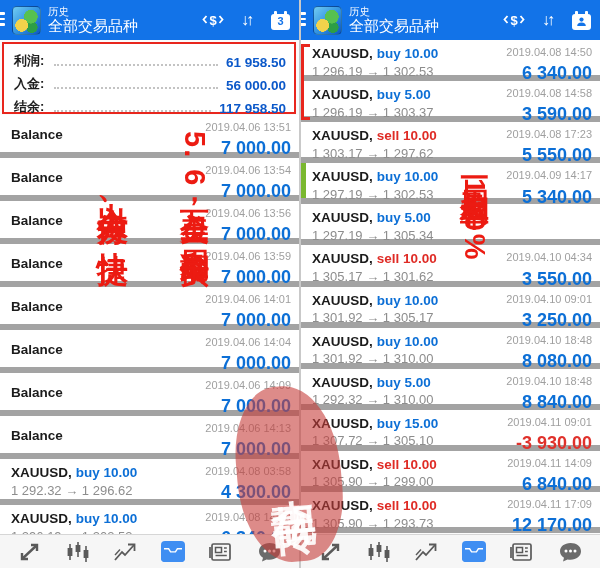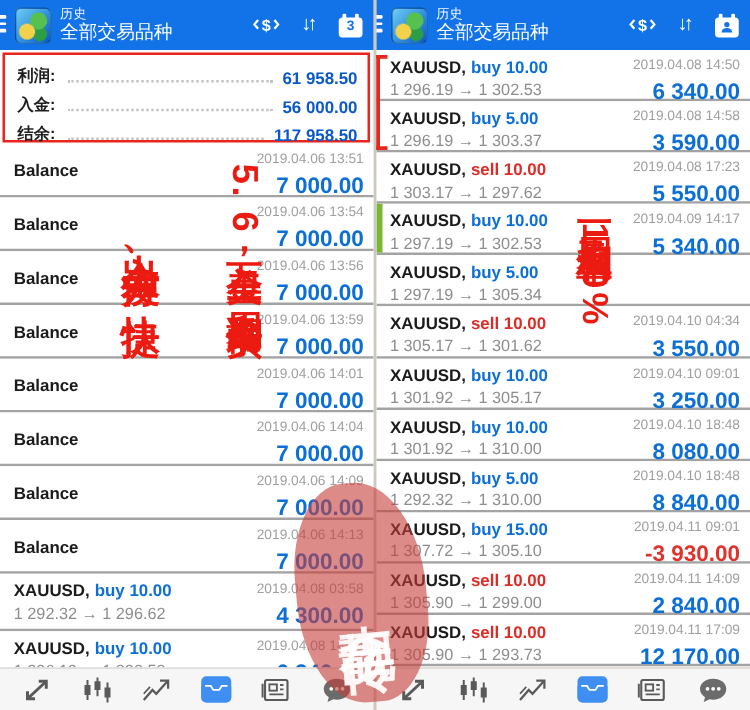--- a/index.html
+++ b/index.html
@@ -1,18 +1,18 @@
 <!DOCTYPE html>
 <html><head>
 <meta charset="utf-8">
 <style>
   html,body{margin:0;padding:0;background:#e9e9e9;}
   .canvas{position:relative;width:600px;height:568px;background:#fff;overflow:hidden;
           font-family:"Liberation Sans",sans-serif;-webkit-font-smoothing:antialiased;}
-  .panel{position:absolute;top:0;width:299px;height:568px;background:#fdba74;
+  .panel{position:absolute;top:0;width:299px;height:568px;background:#ef4444;
          display:flex;flex-direction:column;overflow:hidden;}
   #panelL{left:0;} #panelR{left:301px;}
   .divider{position:absolute;left:299px;top:0;width:2px;height:568px;background:#c9c9c9;z-index:4;}
 
   
   .appbar{height:40px;min-height:40px;background:#1273e8;display:flex;align-items:center;
           gap:7px;padding:0 9px 0 12px;position:relative;z-index:2;}
   .hamburger{position:absolute;left:-3px;top:12px;width:8px;display:flex;flex-direction:column;gap:3px;}
   .hamburger i{display:block;height:2.5px;background:#fff;border-radius:1px;}
   .app-icon{width:27px;height:27px;border-radius:5px;border:1px solid rgba(0,40,90,.45);
@@ -36,21 +36,21 @@
   
   .summary{margin:2px 3px 1px 2px;border:2px solid #e8261d;background:#fff;
            padding:8px 8px 6px 10px;display:flex;flex-direction:column;gap:5px;box-sizing:border-box;height:72px;}
   .srow{display:flex;align-items:flex-end;}
   .slabel{font-size:13px;font-weight:bold;color:#1e1e1e;white-space:nowrap;}
   .sleader{flex:1;border-bottom:2px dotted #c3c3c3;margin:0 8px 4px 10px;}
   .svalue{font-size:13.5px;font-weight:bold;color:#0b58c9;white-space:nowrap;}
 
   
   .rows{flex:1;overflow:hidden;background:#fbfbfb;}
-  .row{display:flex;justify-content:space-between;background:#fff;border-bottom:2px solid #a3a3a3;
+  .row{display:flex;justify-content:space-between;background:#fff;border-bottom:6px solid #a3a3a3;
        padding:5px 8px 3px 11px;box-sizing:border-box;position:relative;}
   .row.h-bal{height:43px;} .row.h-tr{height:46px;} .row.h-r{height:41.1px;}
   .row.highlight::before{content:"";position:absolute;left:0;top:0;bottom:0;width:5px;background:#7ab82f;}
   .c1{display:flex;flex-direction:column;line-height:1.3;}
   .row.bal .c1{justify-content:center;}
   .symline{font-size:13.5px;font-weight:bold;color:#1b1b1b;white-space:nowrap;}
   .side{margin-left:4px;}
   .side.buy{color:#0c6fd6;} .side.sell{color:#df2b25;}
   .prices{font-size:13px;color:#8d8d8d;margin-top:1px;white-space:nowrap;}
   .c2{display:flex;flex-direction:column;align-items:flex-end;line-height:1.3;}
@@ -431,21 +431,21 @@
        </div>
           </div>
           <div class="row h-r">
             <div class="c1">
          <div class="symline">
            <span>XAUUSD,</span><span class="side sell">sell 10.00</span></div>
               <div class="prices">1 305.90 → 1 299.00</div>
             </div>
        <div class="c2">
          <div class="date">2019.04.11 14:09</div>
-         <div class="amt">2 840.00</div>
+         <div class="amt">6 840.00</div>
        </div>
           </div>
           <div class="row h-r">
             <div class="c1">
          <div class="symline">
            <span>XAUUSD,</span><span class="side sell">sell 10.00</span></div>
               <div class="prices">1 305.90 → 1 293.73</div>
             </div>
        <div class="c2">
          <div class="date">2019.04.11 17:09</div>

